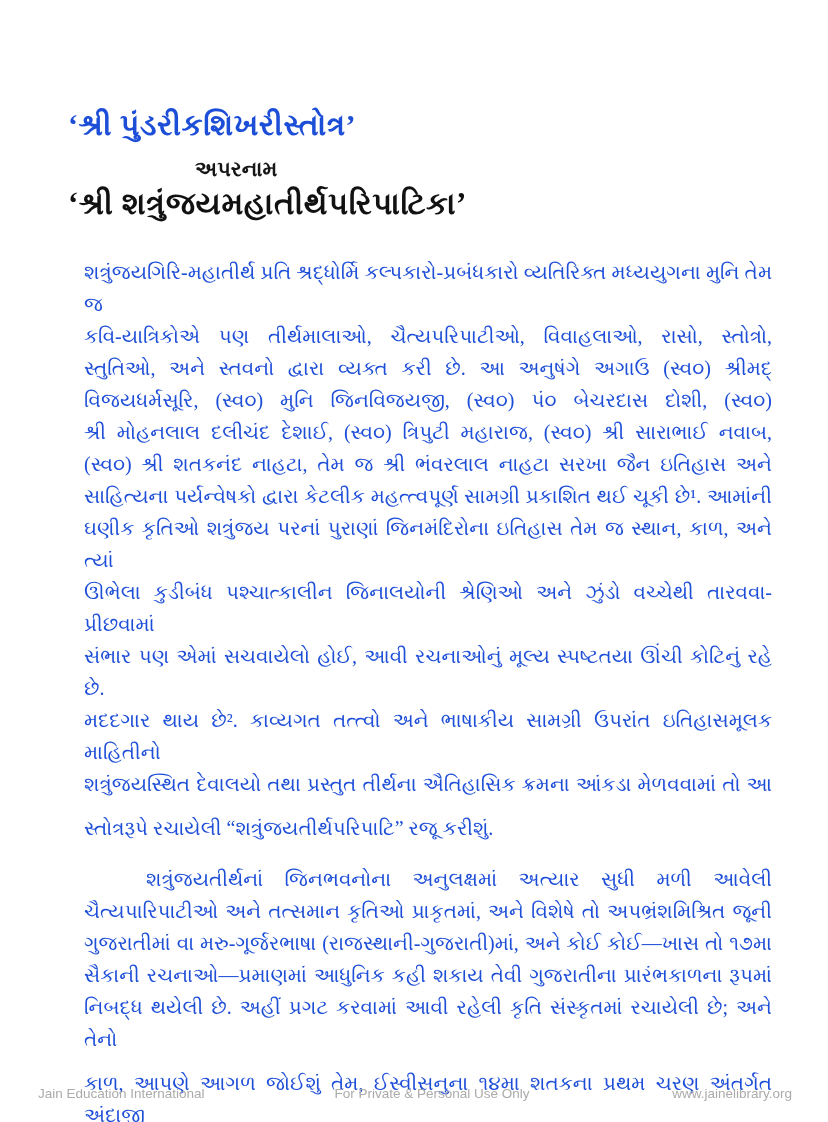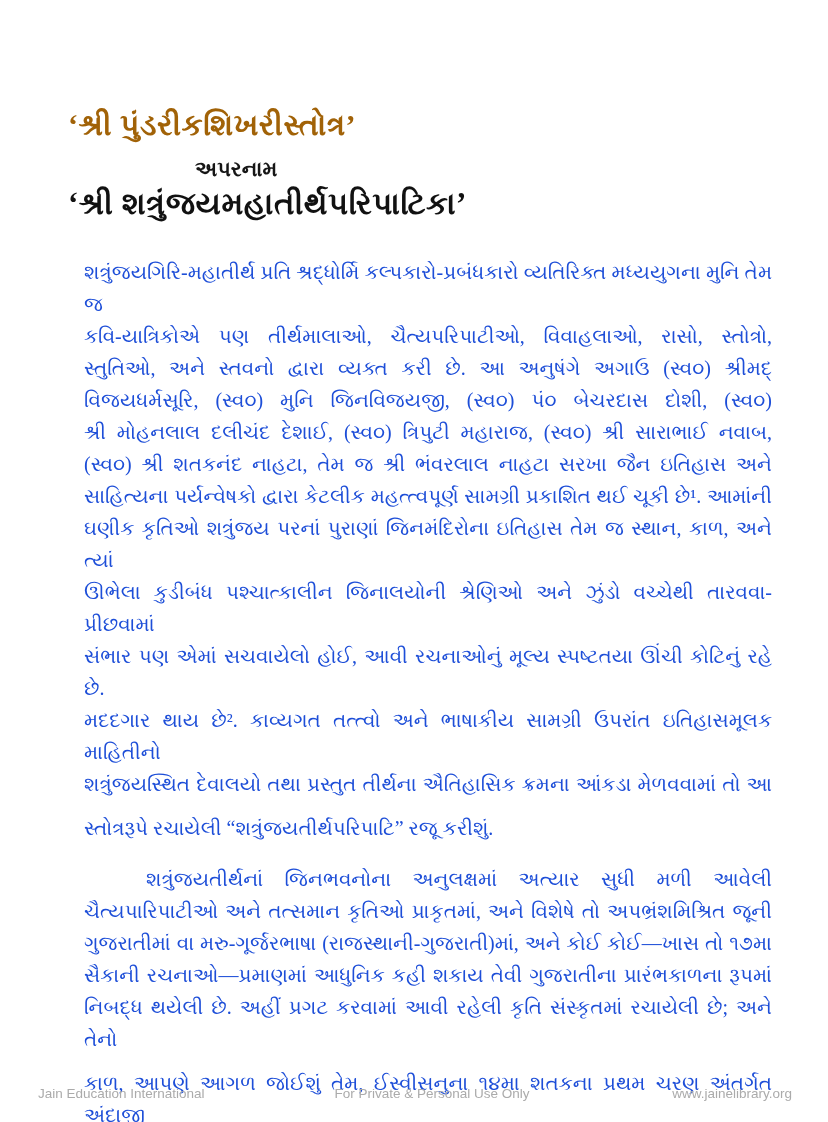--- a/index.html
+++ b/index.html
@@ -12,21 +12,21 @@
     overflow: hidden;
   }
   .page {
     position: absolute;
     left: 68px; top: 108px; right: 56px;
   }
   .title-primary {
     font-size: 30px;
     font-weight: 700;
     letter-spacing: 0.5px;
-    color: #a16207;
+    color: #1d4ed8;
     margin: 0 0 14px 0;
   }
   .subtitle {
     font-size: 21px;
     font-weight: 700;
     color: #161616;
     margin: 0 0 4px 127px;
   }
   .title-secondary {
     font-size: 31px;

